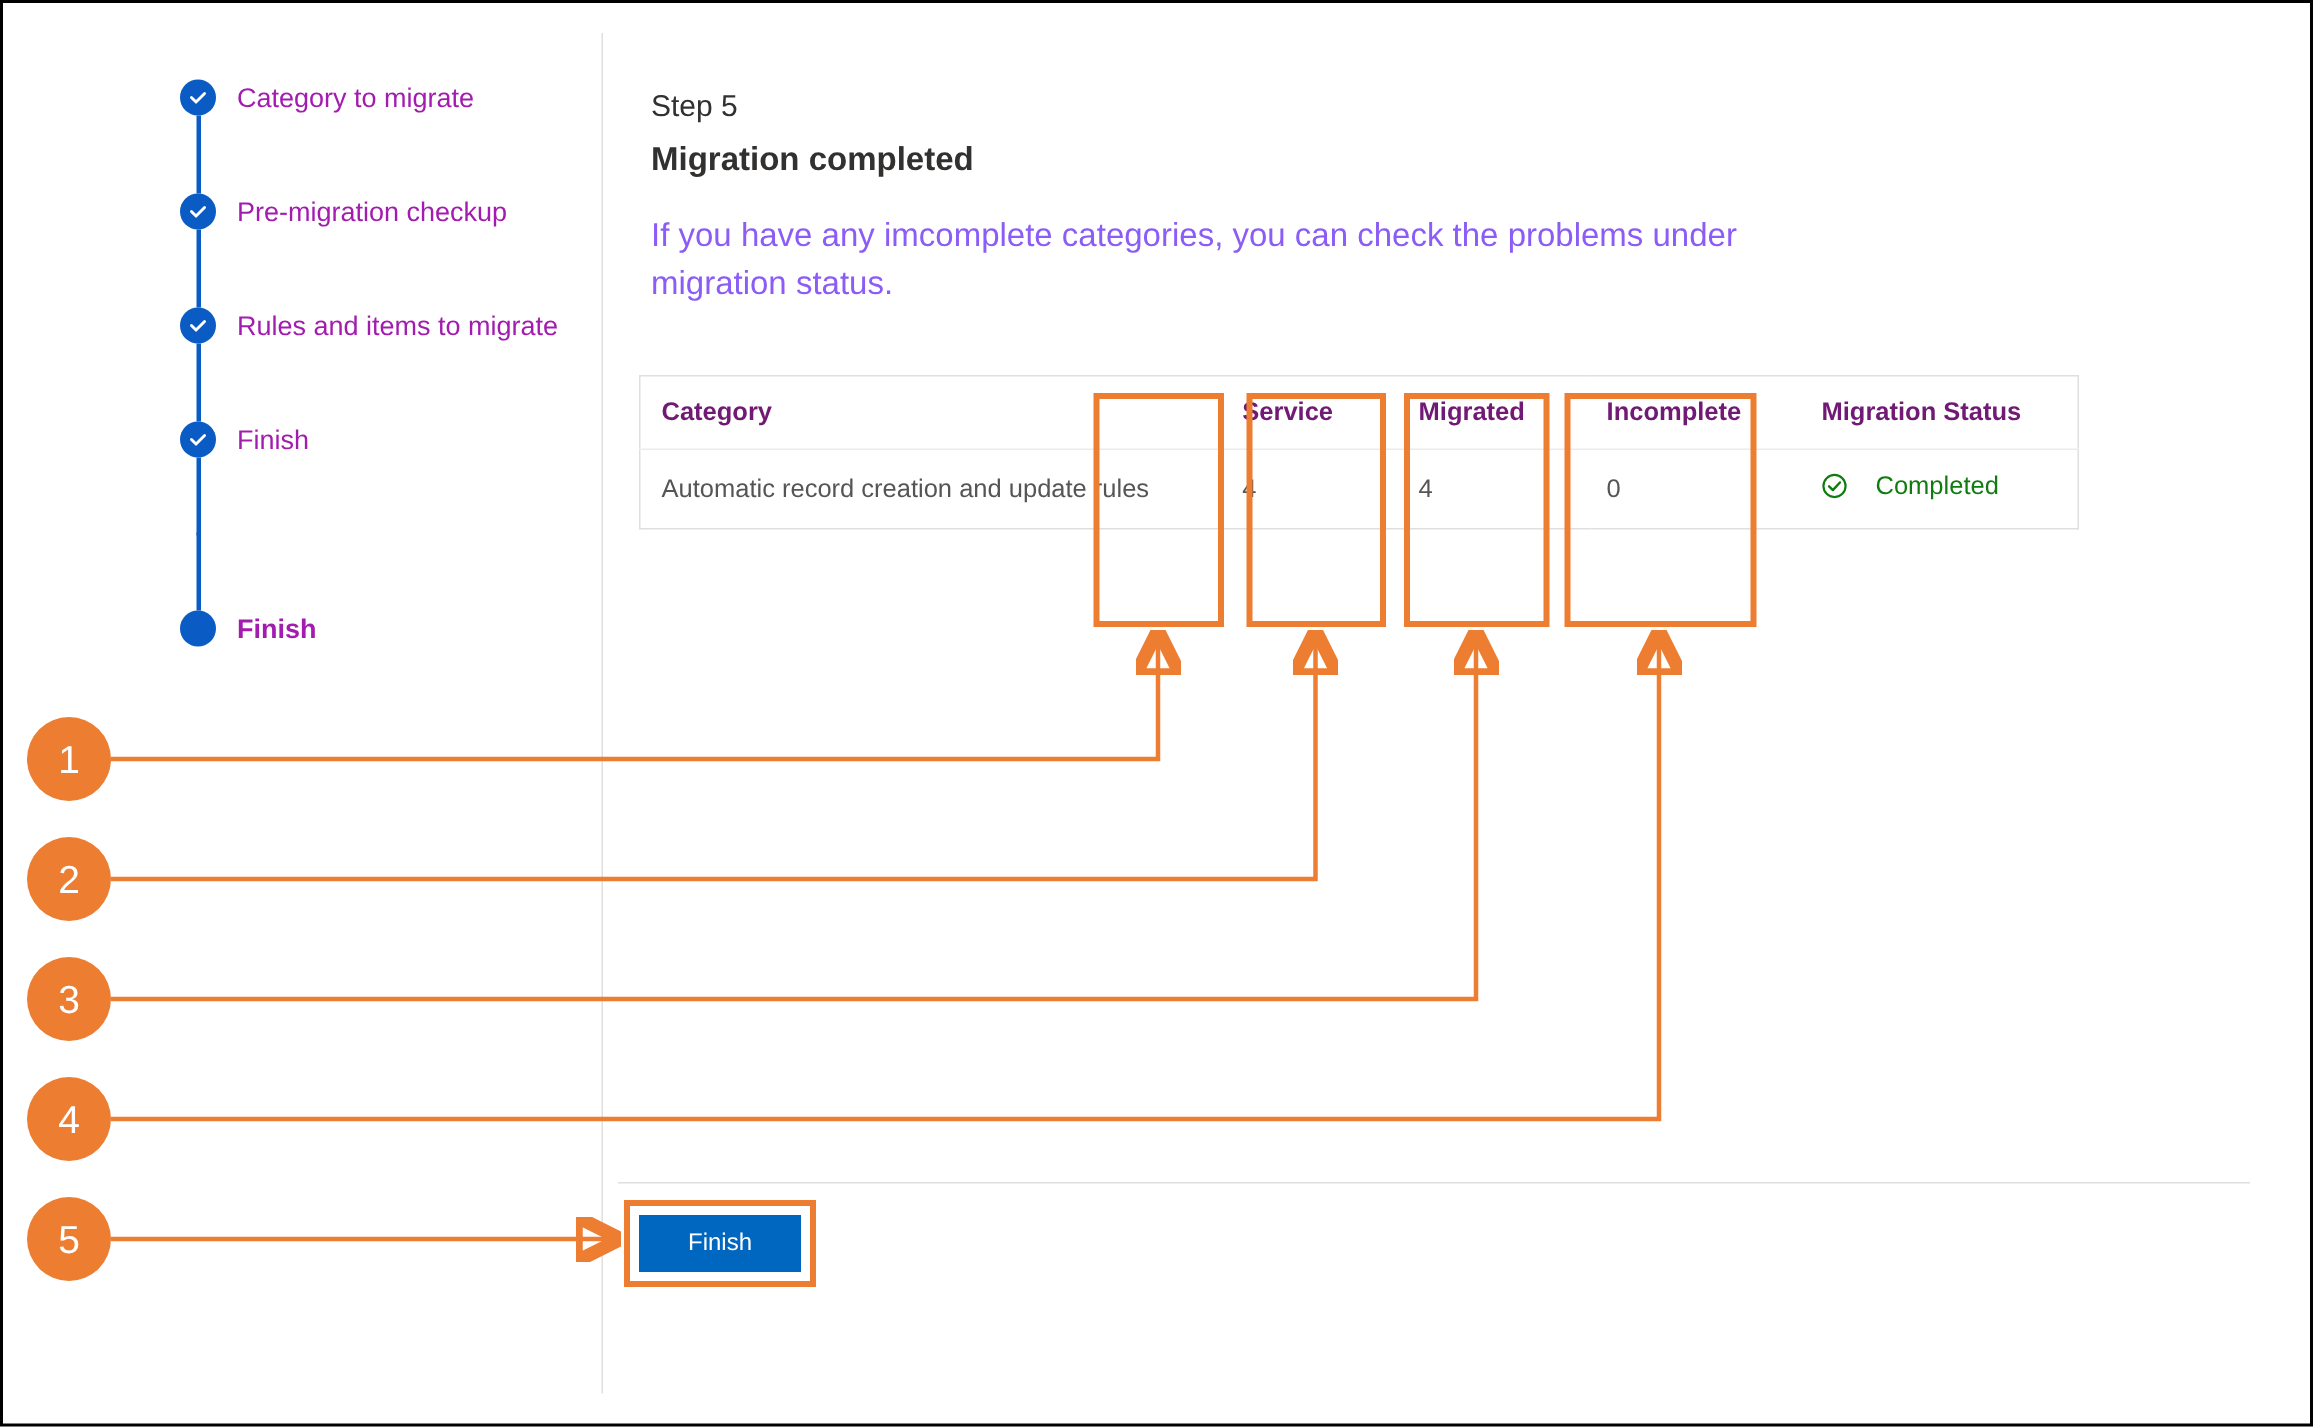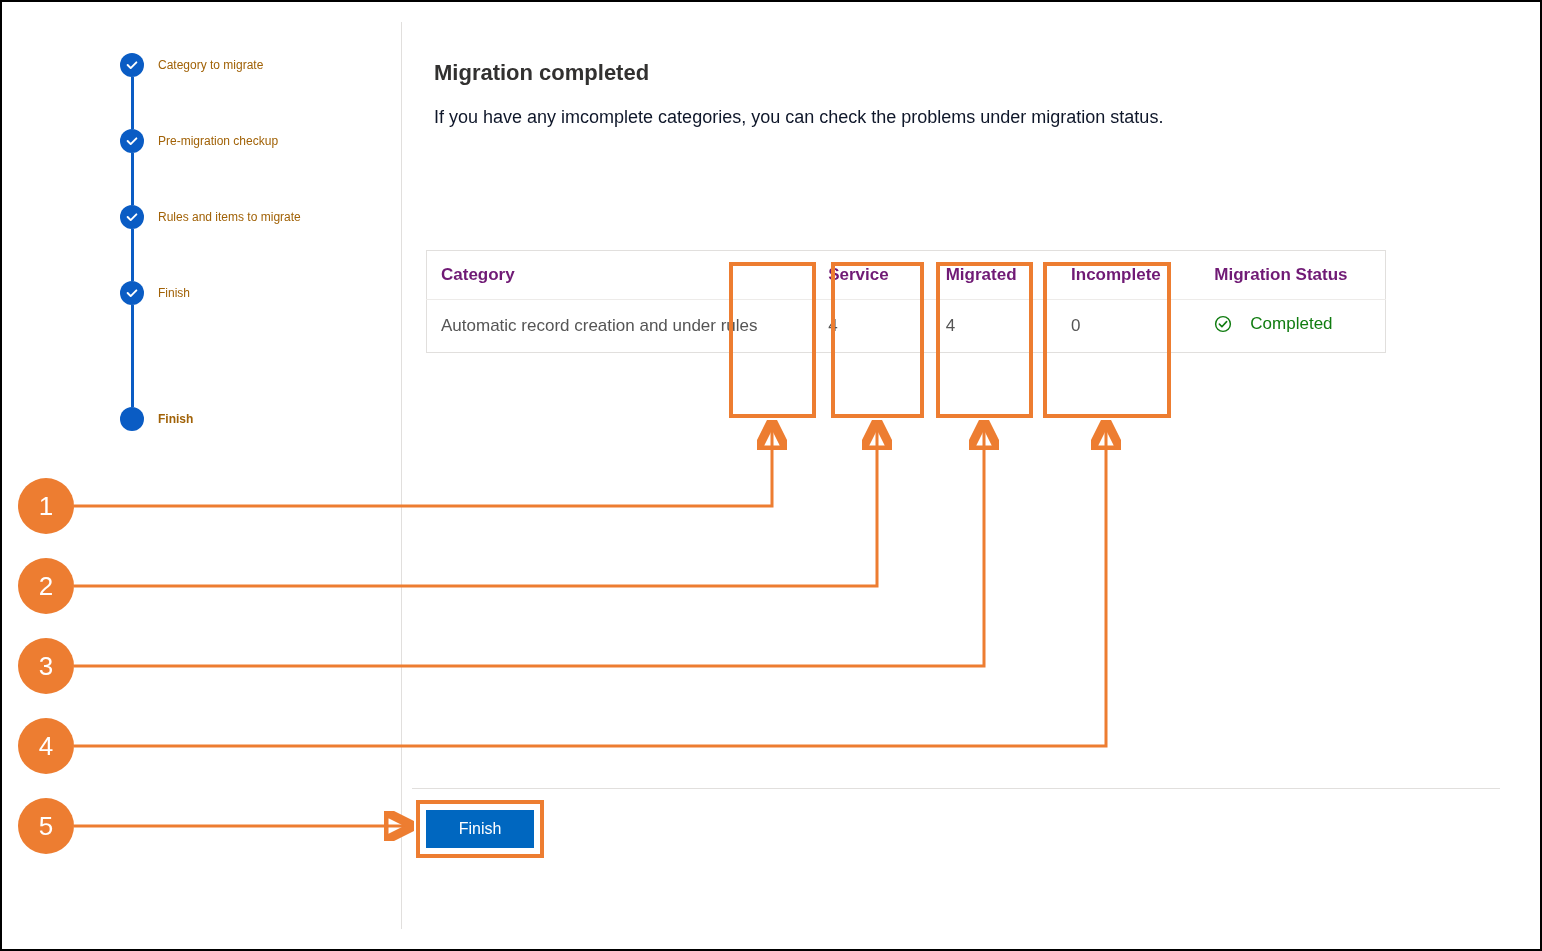--- a/index.html
+++ b/index.html
@@ -15,35 +15,35 @@
     display:flex; align-items:center; height:26px; position:relative;
   }
   .step-gap { height:50px; position:relative; }
   .step-line {
     position:absolute; left:11px; top:-1px; bottom:-1px; width:3px; background:#0a5cc4;
   }
   .step-dot {
     width:24px; height:24px; border-radius:50%; background:#0a5cc4; display:flex; align-items:center; justify-content:center; flex-shrink:0; margin-right:14px; position:relative; z-index:2;
   }
   .step-dot svg { width:14px; height:14px; display:block; }
-  .step-label { font-size:12px; color:#a16207; }
+  .step-label { font-size:18px; color:#a21caf; }
   .step-label.current { font-weight:600; }
 
   
   .vline {
     position:absolute; left:399px; top:20px; bottom:20px; width:1px; background:#e1dfdd;
   }
 
   
   .main {
     position:absolute; left:432px; top:58px; right:40px;
   }
   .step-kicker { font-size:20px; color:#323130; margin:0 0 10px 0; font-weight:400; }
   .page-title { font-size:22px; font-weight:600; margin:0 0 18px 0; }
-  .page-desc { font-size:18px; color:#0f172a; max-width:780px; line-height:1.45; }
+  .page-desc { font-size:22px; color:#8b5cf6; max-width:780px; line-height:1.45; }
 
   
   .mig-table {
     position:absolute; left:424px; top:248px; width:960px; border:1px solid #e1dfdd; border-collapse:collapse; font-size:17px;
   }
   .mig-table th, .mig-table td {
     border-bottom:1px solid #edebe9; padding:14px 10px; text-align:left; vertical-align:middle;
   }
   .mig-table th { font-weight:600; color:#701a75; background:#fff; }
   .mig-table td { color:#555; }
@@ -144,37 +144,38 @@
       </div>
     <div class="step-item">
       <span class="step-dot"></span>
       <span class="step-label current">Finish</span>
     </div>
   </div>
 
   <div class="vline"></div>
 
   <div class="main">
+    <p class="step-kicker">Step 5</p>
     <h1 class="page-title">Migration completed</h1>
     <p class="page-desc">If you have any imcomplete categories, you can check the problems under migration status.</p>
   </div>
 
   <table class="mig-table">
     <thead>
       <tr>
         <th class="col-category">Category</th>
         <th class="col-sel">Service</th>
         <th class="col-mig">Migrated</th>
         <th class="col-inc">Incomplete</th>
         <th class="col-stat">Migration Status</th>
       </tr>
     </thead>
     <tbody>
       <tr>
-        <td class="col-category">Automatic record creation and under rules</td>
+        <td class="col-category">Automatic record creation and update rules</td>
         <td>4</td>
         <td>4</td>
         <td>0</td>
         <td>
           <span class="status-completed">
             <svg class="status-icon" viewBox="0 0 20 20">
               <circle cx="10" cy="10" r="8.2" fill="none" stroke="#107c10" stroke-width="1.6"></circle>
               <path d="M6 10.2 L8.8 13 L14 7.4" fill="none" stroke="#107c10" stroke-width="1.8" stroke-linecap="round" stroke-linejoin="round"></path>
             </svg>
             <span class="label">Completed</span>

